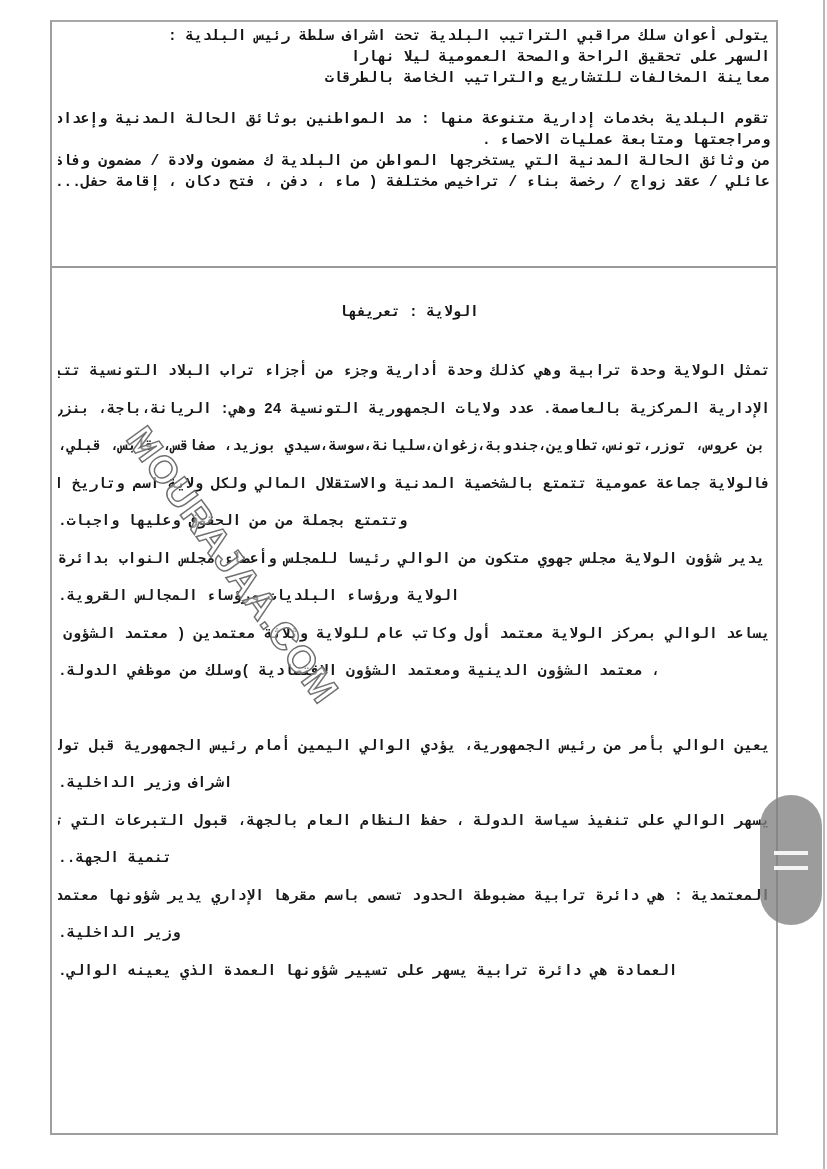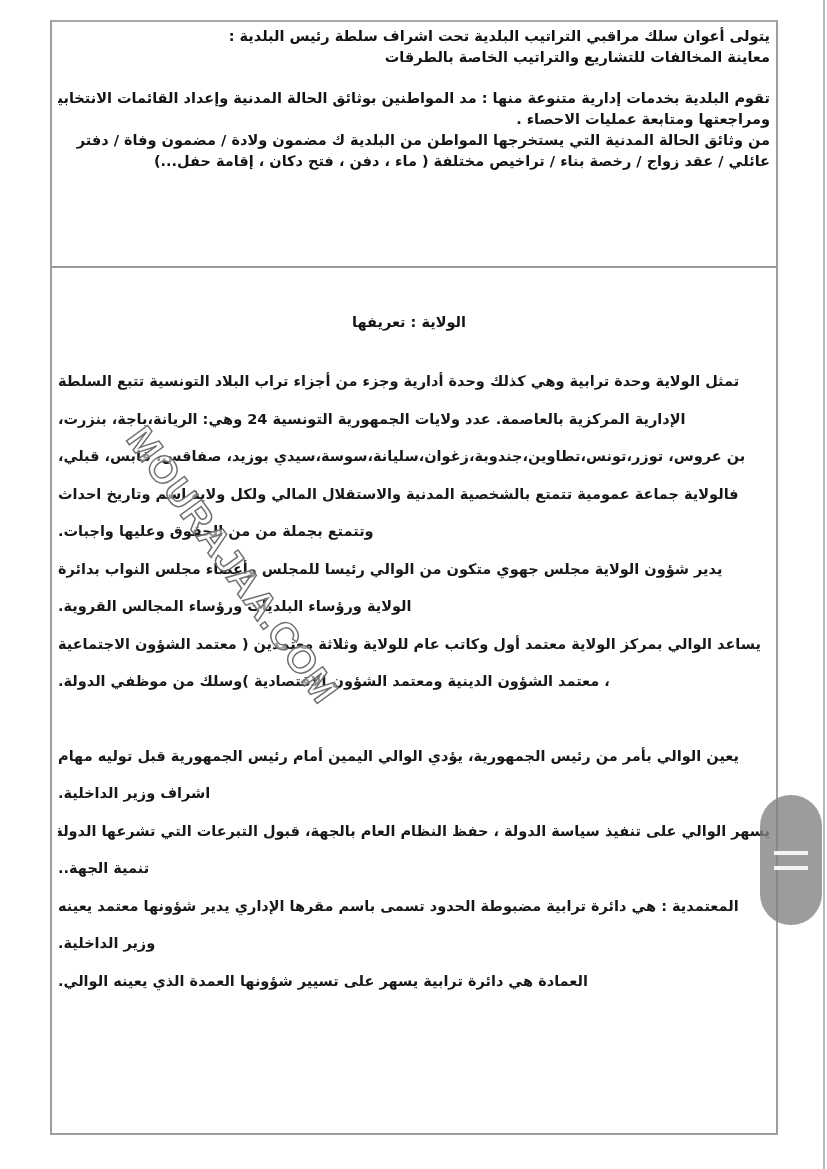--- a/index.html
+++ b/index.html
@@ -26,20 +26,21 @@
     .doc-box {
       position: absolute;
       left: 50px;
       top: 20px;
       width: 728px;
       height: 1115px;
       border: 2px solid #9e9e9e;
       border-top-color: #a8a8a8;
       box-sizing: border-box;
       background: #fff;
+      font-family: Liberation Mono, monospace;
     }
     .section-top {
       position: absolute;
       left: 0;
       top: 0;
       width: 100%;
       height: 246px;
       border-bottom: 2px solid #9a9a9a;
       box-sizing: border-box;
       padding: 4px 6px 0 6px;
@@ -53,21 +54,21 @@
       white-space: nowrap;
       overflow: hidden;
     }
     .gap { height: 20px; }
     .section-bottom {
       position: absolute;
       left: 0;
       top: 246px;
       width: 100%;
       bottom: 0;
-      padding: 12px 6px 0 6px;
+      padding: 2px 6px 0 6px;
       box-sizing: border-box;
     }
     .sec-title {
       text-align: center;
       font-size: 14.5px;
       font-weight: bold;
       margin: 32px 0 0 0;
       line-height: 20px;
       padding-right: 10px;
     }
@@ -124,20 +125,21 @@
   </style>
 </head>
 <body>
 
 <div class="page-edge-line"></div>
 
 <div class="doc-box">
 
   <div class="section-top">
     <p>يتولى أعوان سلك مراقبي التراتيب البلدية تحت اشراف سلطة رئيس البلدية :</p>
+    <p>السهر على تحقيق الراحة والصحة العمومية ليلا نهارا</p>
     <p>معاينة المخالفات للتشاريع والتراتيب الخاصة بالطرقات</p>
     <div class="gap"></div>
     <p>تقوم البلدية بخدمات إدارية متنوعة منها : مد المواطنين بوثائق الحالة المدنية وإعداد القائمات الانتخابية</p>
     <p>ومراجعتها ومتابعة عمليات الاحصاء .</p>
     <p>من وثائق الحالة المدنية التي يستخرجها المواطن من البلدية ك مضمون ولادة /  مضمون وفاة / دفتر</p>
     <p>عائلي / عقد زواج / رخصة بناء / تراخيص مختلفة ( ماء ، دفن ، فتح دكان ، إقامة حفل...)</p>
   </div>
 
   <div class="section-bottom">
     <div class="sec-title">الولاية : تعريفها</div>

